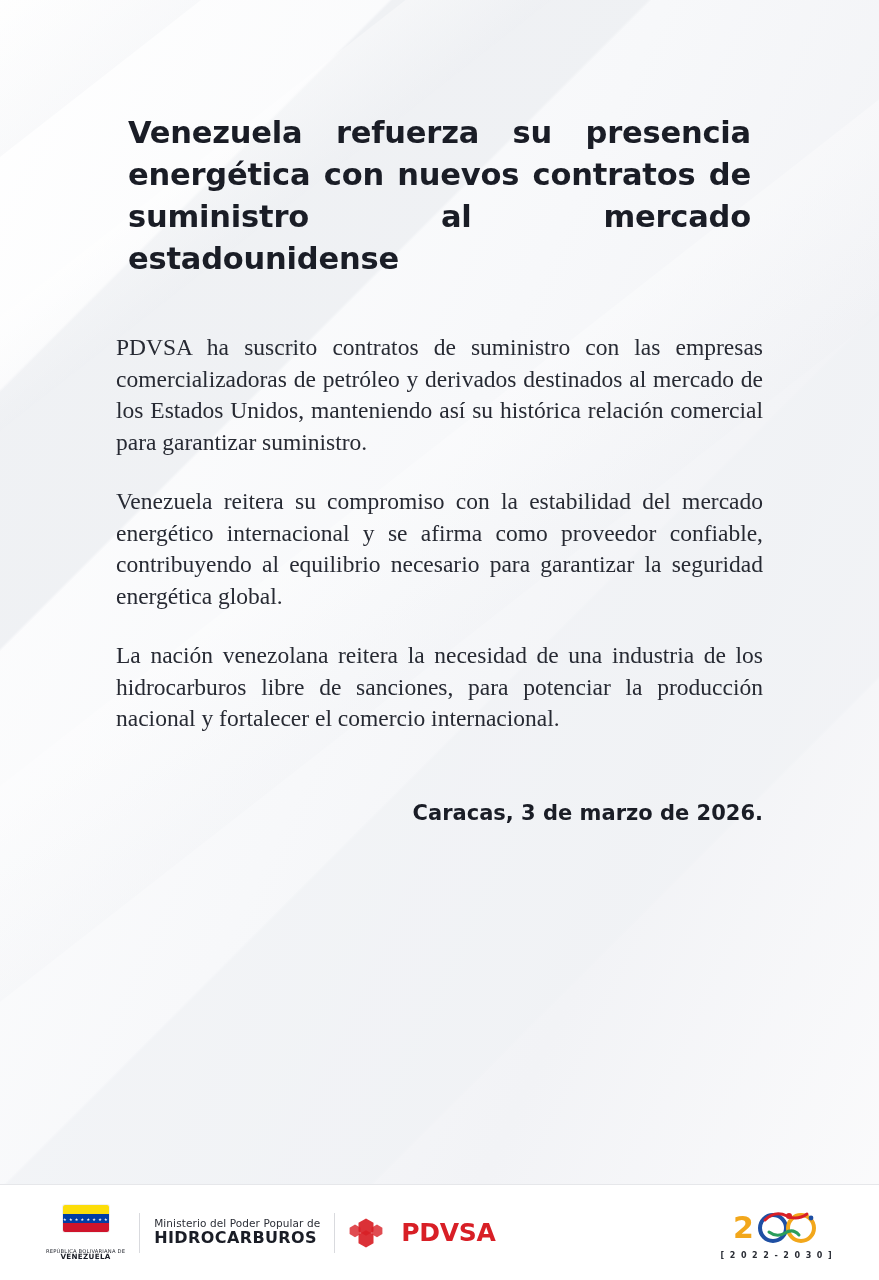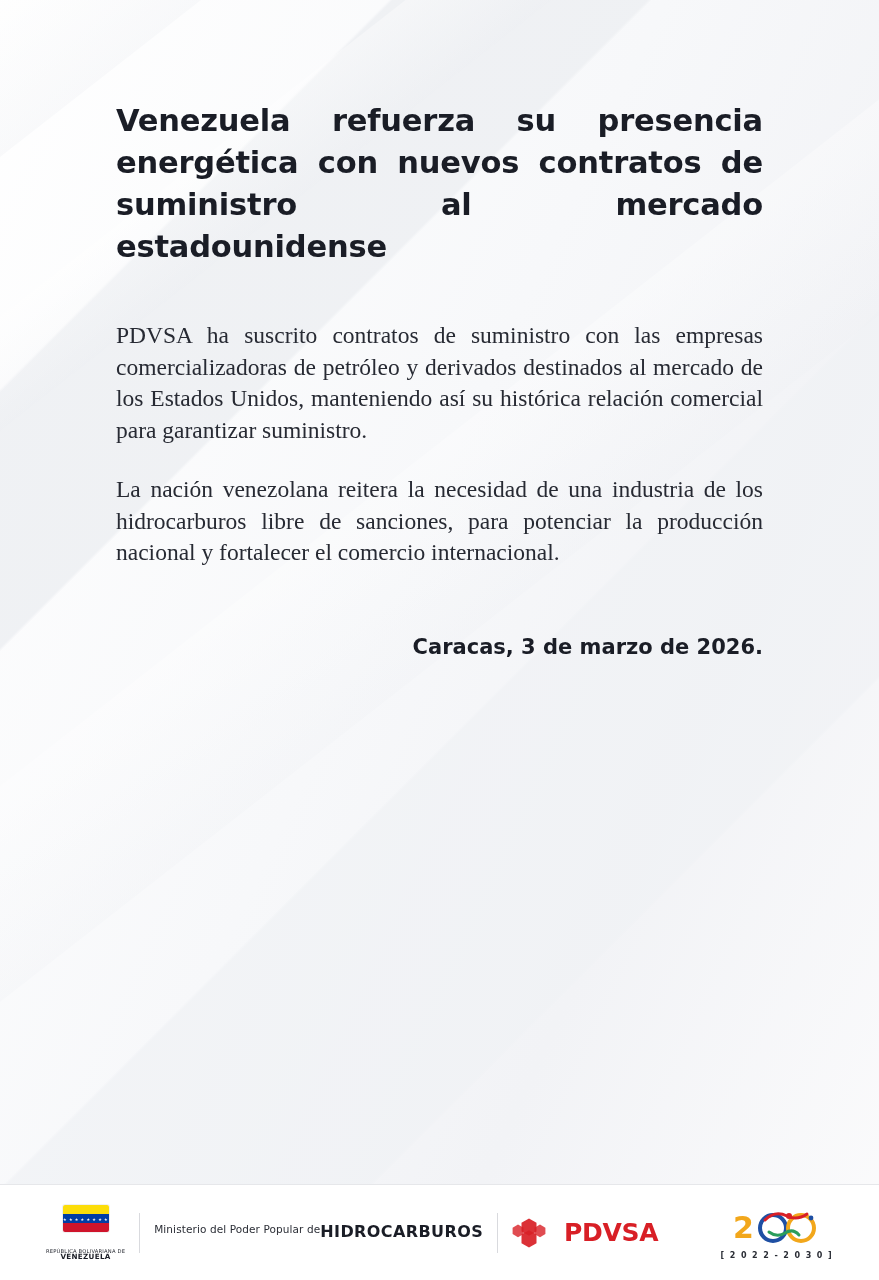--- a/index.html
+++ b/index.html
@@ -37,21 +37,21 @@
   .content {
     position: absolute;
     left: 0;
     top: 0;
     width: 879px;
     padding: 0 116px;
     box-sizing: border-box;
   }
 
   .headline {
-    margin: 0;
+    margin: 12px;
     padding-top: 100px;
     font-size: 30.5px;
     line-height: 42px;
     font-weight: 700;
     color: #1a1d26;
     text-align: justify;
     text-align-last: left;
     letter-spacing: -0.2px;
   }
 
@@ -141,21 +141,21 @@
     line-height: 6px;
   }
   .flag-caption b { font-size: 7.2px; letter-spacing: 0.3px; display: block; }
   .vrule {
     width: 1px;
     height: 40px;
     background: #d9dade;
   }
   .ministry {
     display: flex;
-    flex-direction: row;
+    flex-direction: column;
     justify-content: flex-start;
     line-height: 1.15;
   }
   .ministry .top {
     font-size: 10.5px;
     color: #2b2e36;
     letter-spacing: 0.1px;
   }
   .ministry .main {
     font-size: 16px;
@@ -205,20 +205,21 @@
   <div class="diag d1"></div>
   <div class="diag d2"></div>
   <div class="diag d3"></div>
 
   <div class="content">
 
     <h1 class="headline">Venezuela refuerza su presencia energética con nuevos contratos de suministro al mercado estadounidense</h1>
 
     <div class="body-block">
       <p class="para">PDVSA ha suscrito contratos de suministro con las empresas comercializadoras de petróleo y derivados destinados al mercado de los Estados Unidos, manteniendo así su histórica relación comercial para garantizar suministro.</p>
+      <p class="para">Venezuela reitera su compromiso con la estabilidad del mercado energético internacional y se afirma como proveedor confiable, contribuyendo al equilibrio necesario para garantizar la seguridad energética global.</p>
       <p class="para">La nación venezolana reitera la necesidad de una industria de los hidrocarburos libre de sanciones, para potenciar la producción nacional y fortalecer el comercio internacional.</p>
     </div>
 
     <div class="dateline">Caracas, 3 de marzo de 2026.</div>
   </div>
 
   <div class="footer">
     <div class="footer-inner">
 
       <div class="footer-left">

